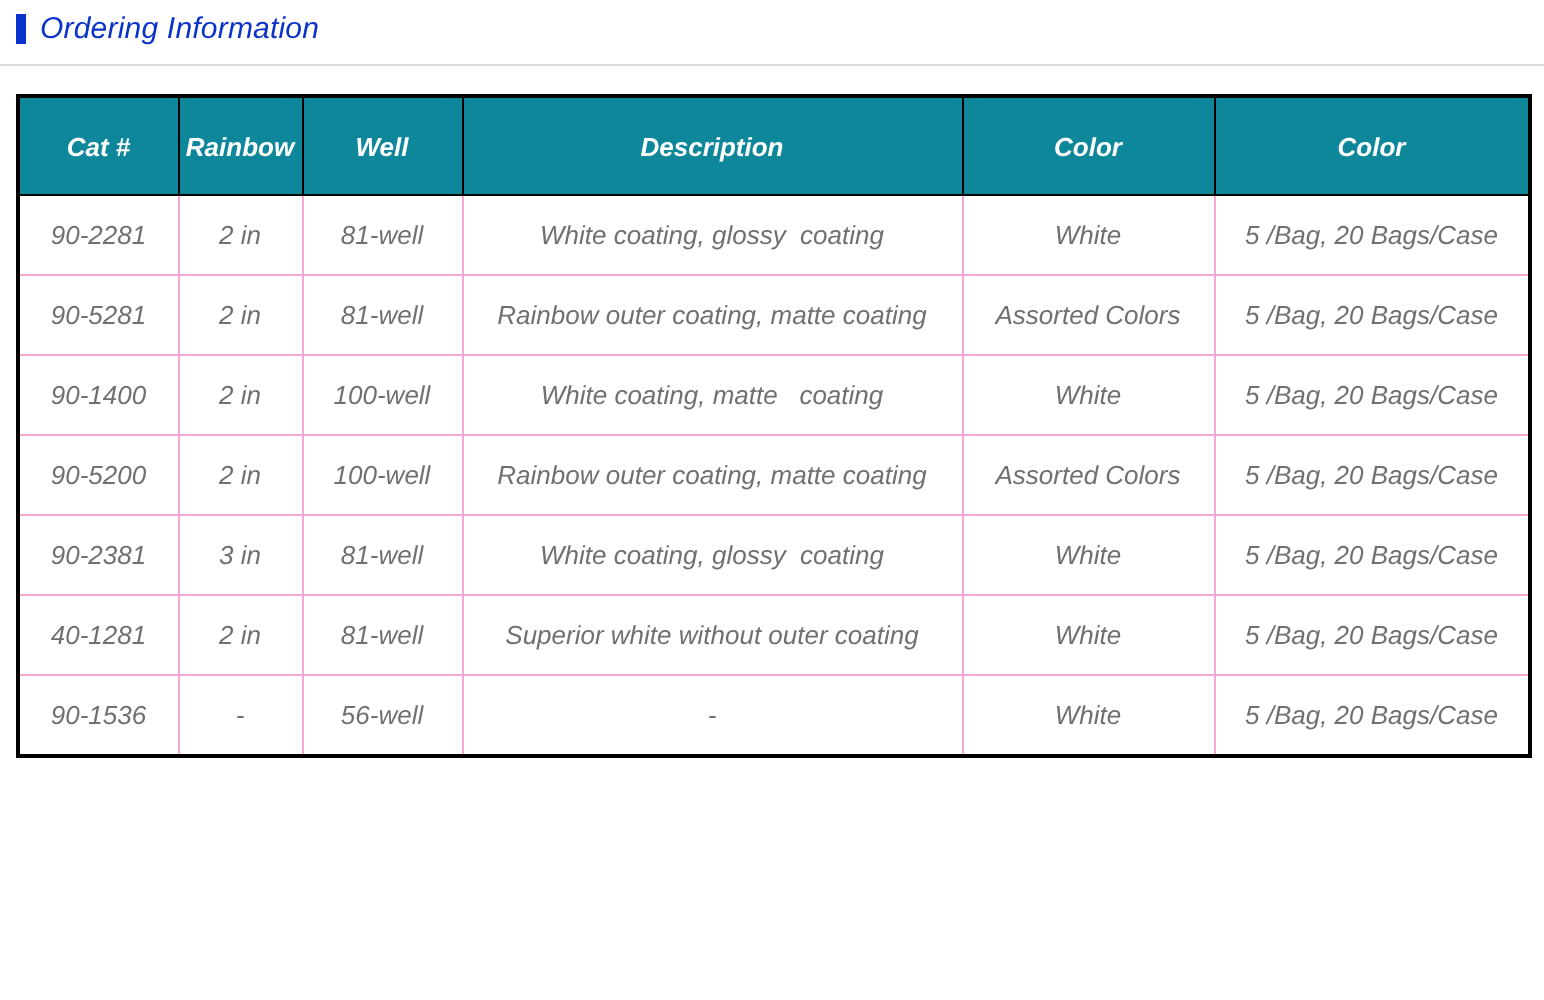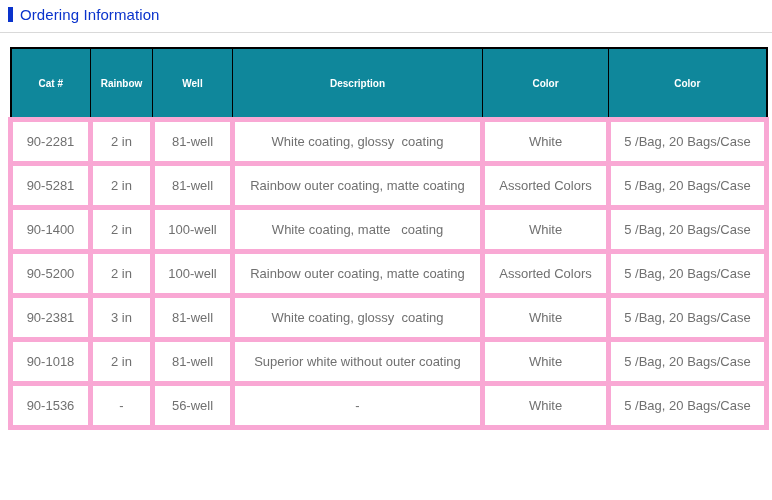--- a/index.html
+++ b/index.html
@@ -7,20 +7,21 @@
     padding: 0;
     background: #ffffff;
     font-family: "Liberation Sans", sans-serif;
   }
   .page {
     position: relative;
     width: 772px;
     height: 500px;
     background: #ffffff;
     overflow: hidden;
+    font-style: italic;
   }
   .title-row {
     display: flex;
     align-items: center;
     padding: 6px 0 0 8px;
   }
   .title-bar {
     width: 5px;
     height: 15px;
     background: #0a33cc;
@@ -40,33 +41,33 @@
   table.order-table {
     border-collapse: collapse;
     table-layout: fixed;
     margin: 14px 0 0 8px;
     width: 756px;
     border: 2px solid #000000;
   }
   .order-table th {
     background: #0f879b;
     color: #ffffff;
-    font-size: 10px;
+    font-size: 13px;
     font-weight: bold;
     height: 40px;
     border: 1px solid #000000;
     text-align: center;
     vertical-align: middle;
-    padding: 14px 2px;
+    padding: 4px 2px;
   }
   .order-table td {
     color: #707070;
     font-size: 13px;
     height: 39px;
-    border: 5px solid #f9a8d4;
+    border: 1px solid #f9a8d4;
     text-align: center;
     vertical-align: middle;
     padding: 0 4px;
     white-space: pre-wrap;
   }
   col.c-cat    { width: 80px; }
   col.c-height { width: 62px; }
   col.c-well   { width: 80px; }
   col.c-desc   { width: 250px; }
   col.c-color  { width: 126px; }
@@ -138,21 +139,21 @@
         </tr>
         <tr>
           <td>90-2381</td>
           <td>3 in</td>
           <td>81-well</td>
           <td>White coating, glossy  coating</td>
           <td>White</td>
           <td>5 /Bag, 20 Bags/Case</td>
         </tr>
         <tr>
-          <td>90-1018</td>
+          <td>40-1281</td>
           <td>2 in</td>
           <td>81-well</td>
           <td>Superior white without outer coating</td>
           <td>White</td>
           <td>5 /Bag, 20 Bags/Case</td>
         </tr>
         <tr>
           <td>90-1536</td>
           <td>-</td>
           <td>56-well</td>

